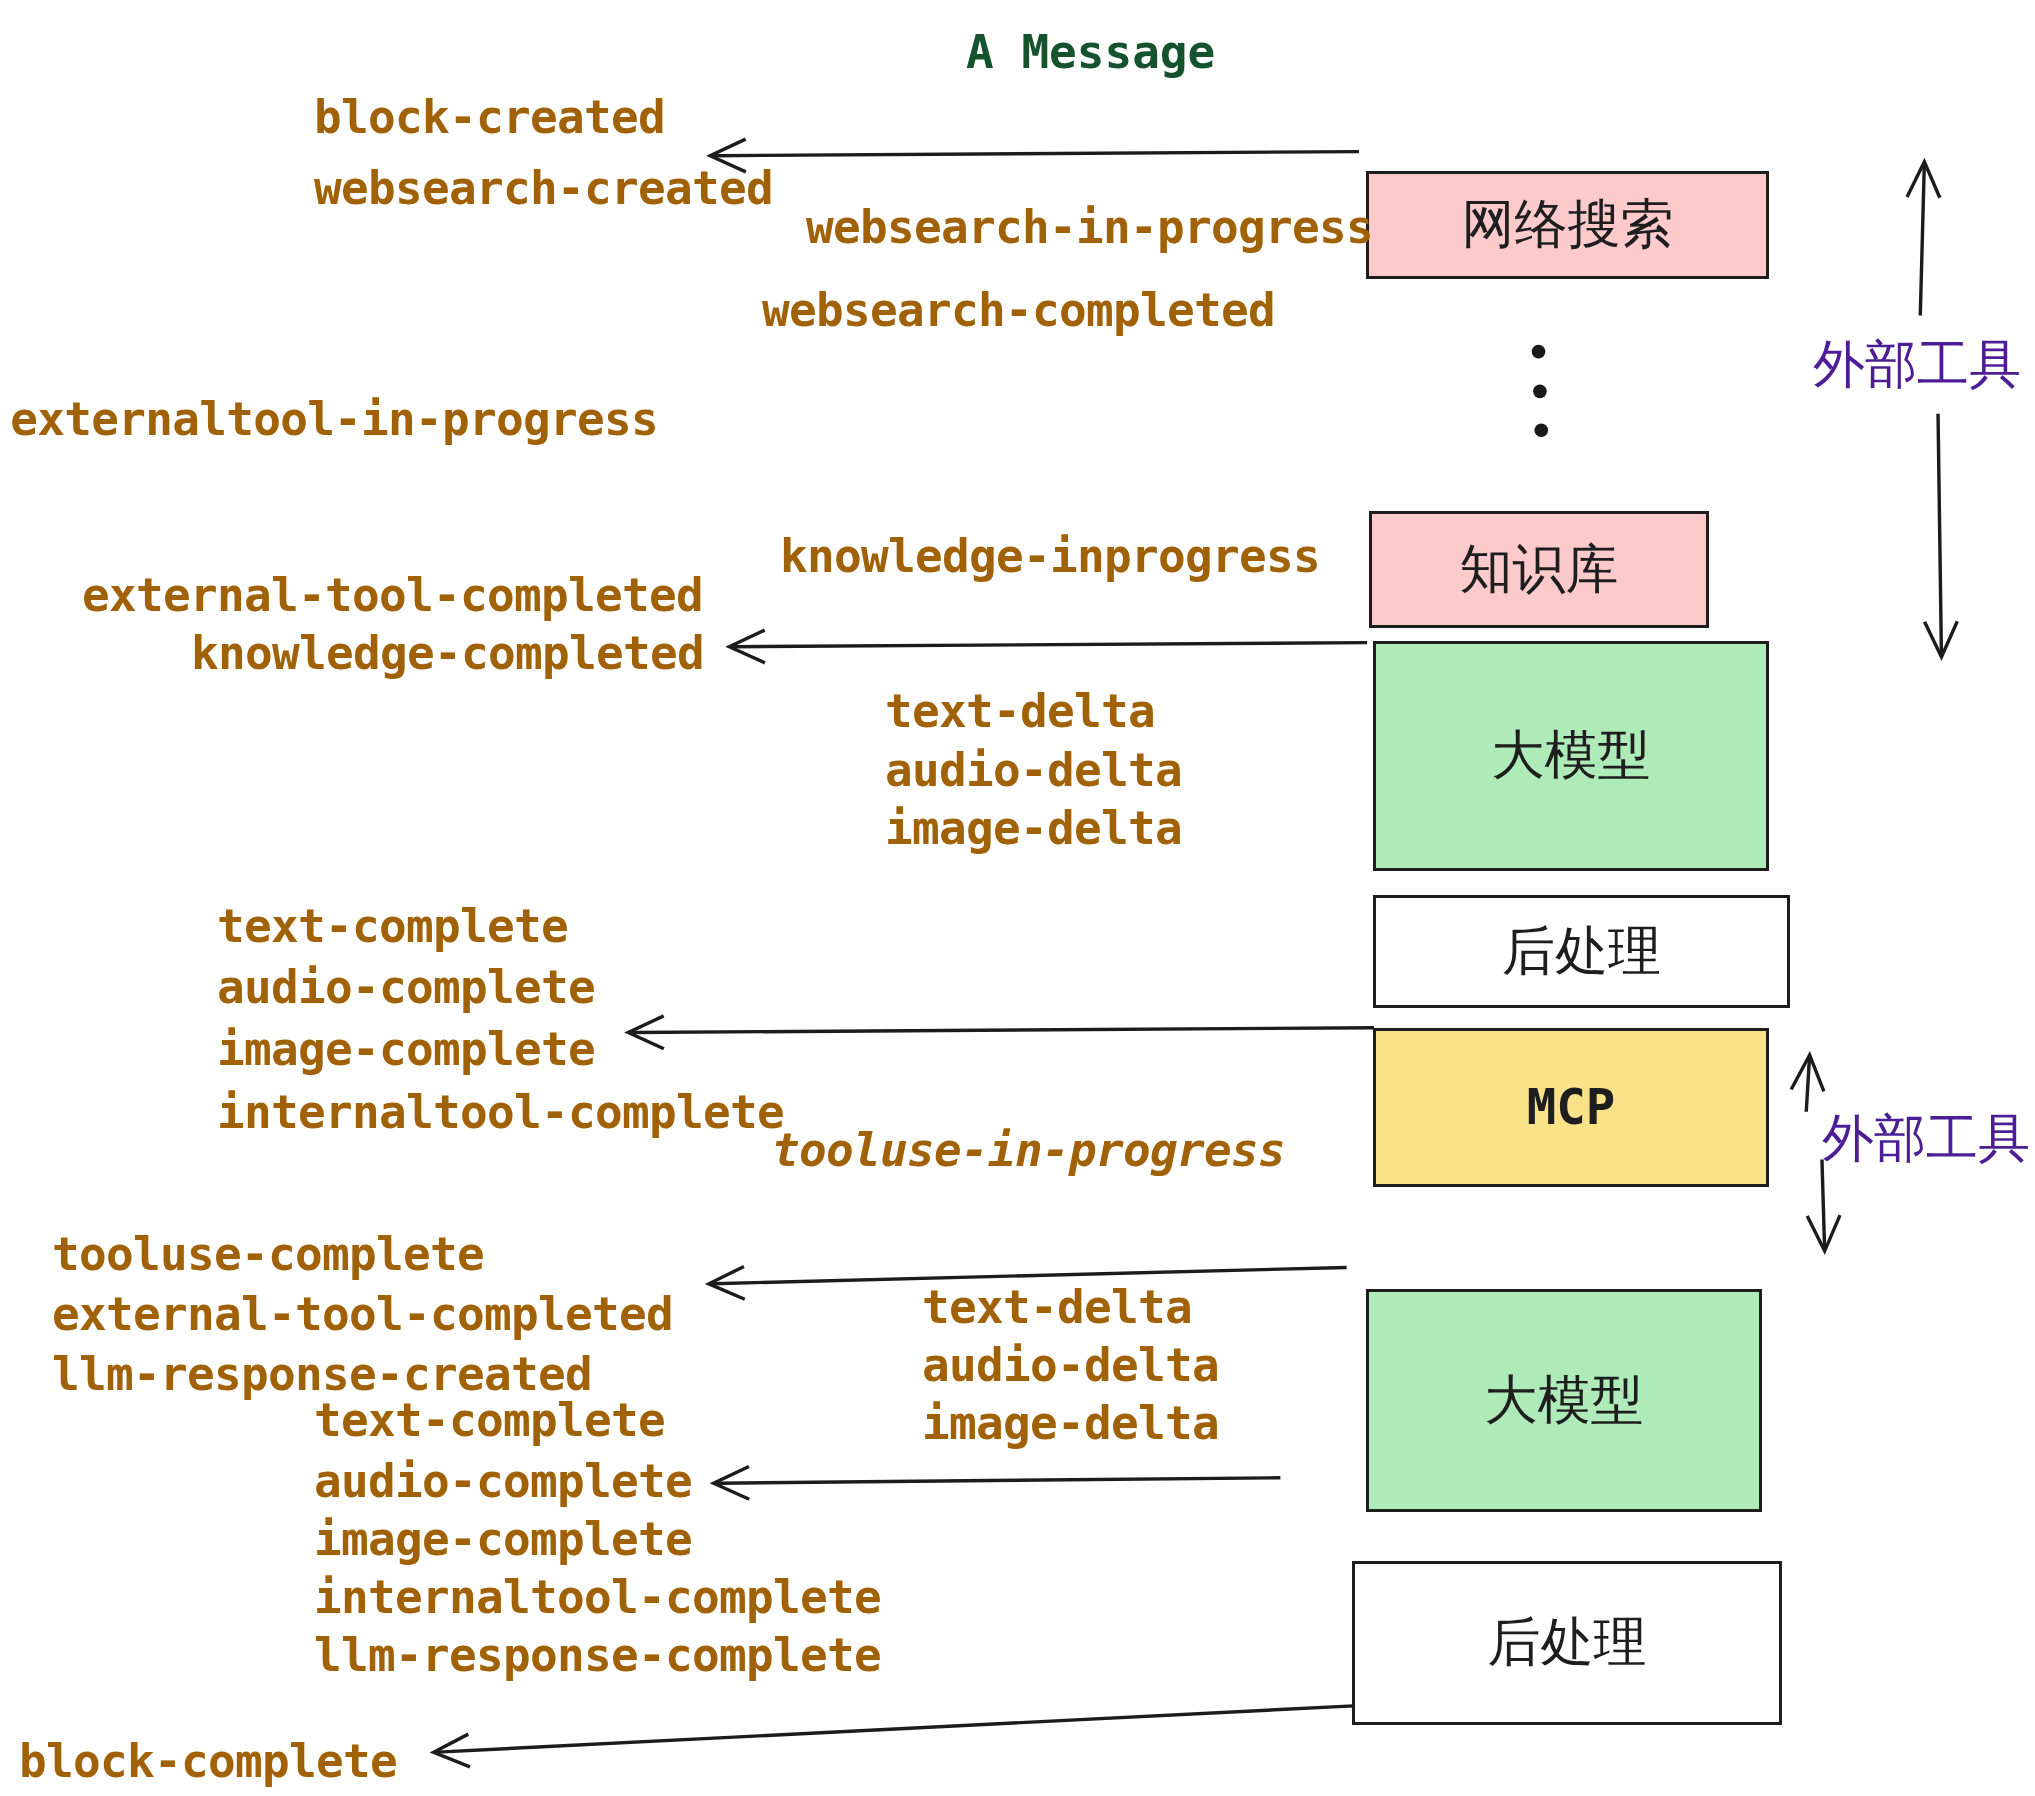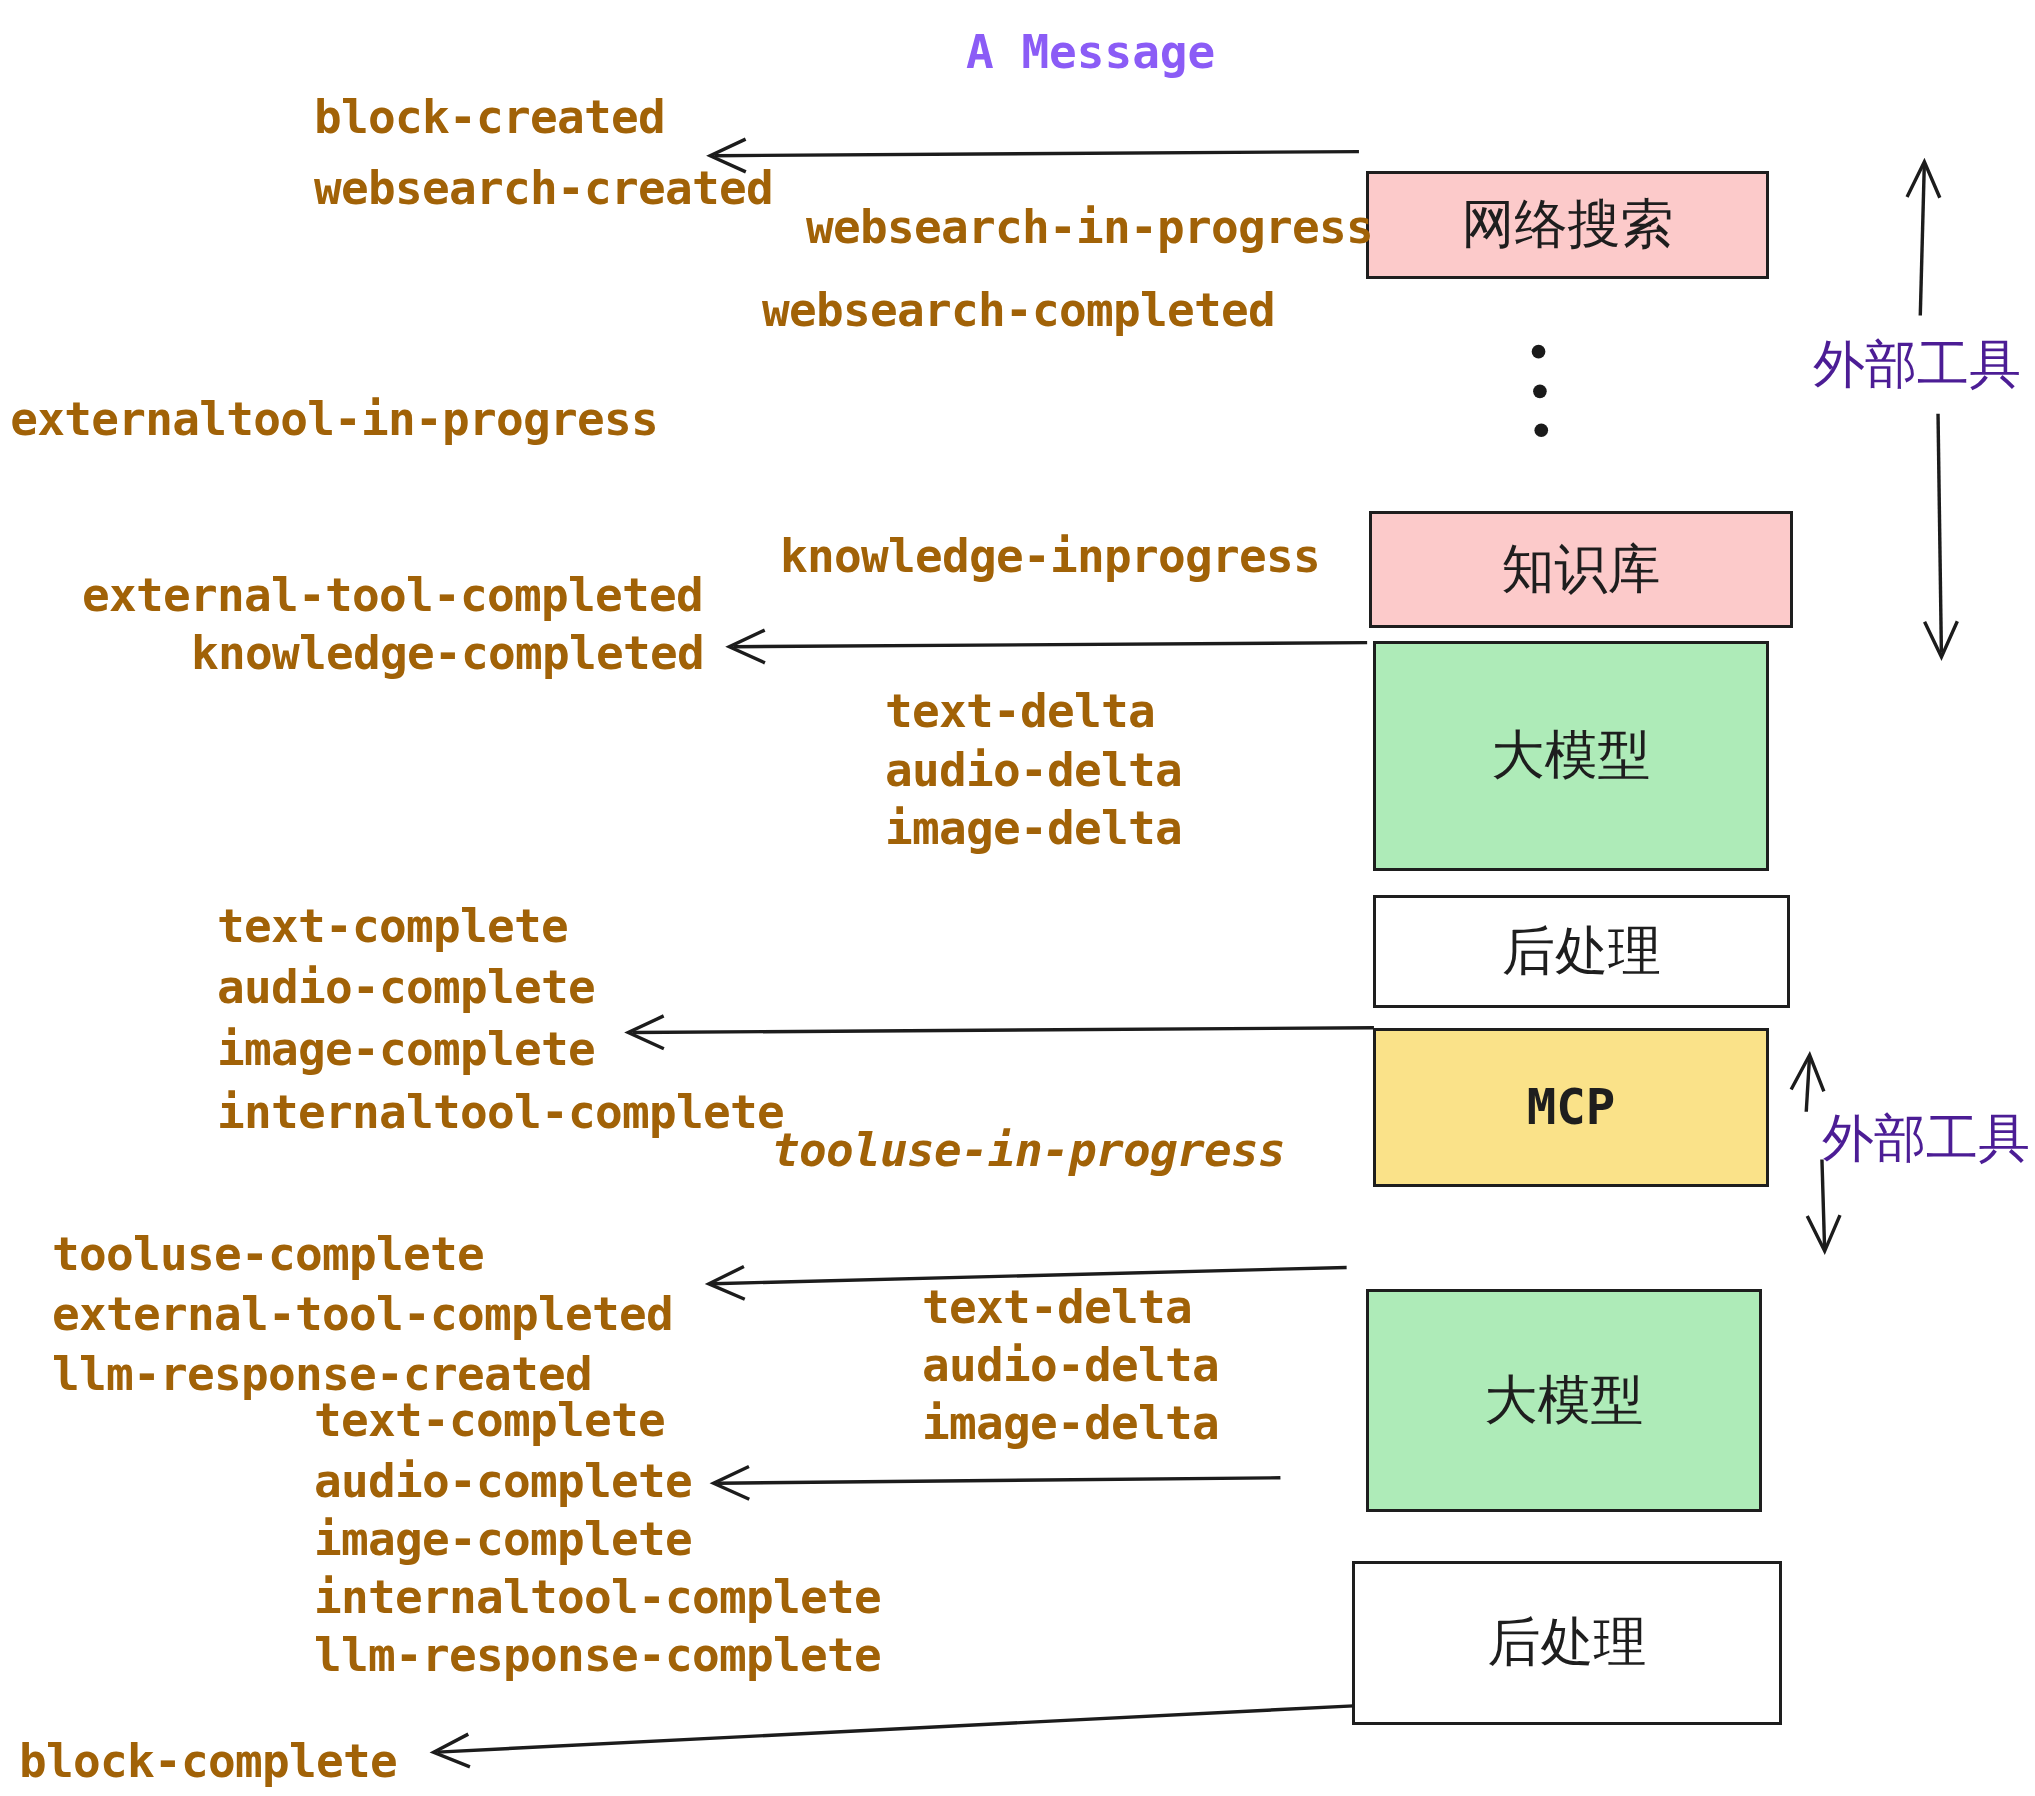--- a/index.html
+++ b/index.html
@@ -8,21 +8,21 @@
     width:2035px;height:1796px;
     background:#ffffff;
     overflow:hidden;
     font-family:"DejaVu Sans Mono", monospace;
   }
   .title{
     position:absolute;
     font-family:"DejaVu Sans Mono", monospace;
     font-size:46px;
     font-weight:bold;
-    color:#8b5cf6;
+    color:#14532d;
     line-height:1;
     white-space:nowrap;
   }
   .event-label{
     position:absolute;
     font-family:"DejaVu Sans Mono", monospace;
     font-size:46px;
     font-weight:bold;
     color:#a16207;
     line-height:1;
@@ -65,21 +65,21 @@
 </style>
 </head>
 <body>
 
 <div class="canvas">
   <div class="title" style="left:966px;top:29px;">A Message</div>
   <div id="boxes-layer">
       <div class="flow-box" style="left: 1366px; top: 171px; width: 403px; height: 108px; background: rgb(252, 202, 202);">
         <span class="box-label">网络搜索</span>
       </div>
-      <div class="flow-box" style="left: 1369px; top: 511px; width: 424px; height: 117px; background: rgb(252, 202, 202);">
+      <div class="flow-box" style="left: 1369px; top: 511px; width: 340px; height: 117px; background: rgb(252, 202, 202);">
         <span class="box-label">知识库</span>
       </div>
       <div class="flow-box" style="left: 1373px; top: 641px; width: 396px; height: 230px; background: rgb(174, 235, 184);">
         <span class="box-label">大模型</span>
       </div>
       <div class="flow-box" style="left: 1373px; top: 895px; width: 417px; height: 113px; background: rgb(255, 255, 255);">
         <span class="box-label">后处理</span>
       </div>
       <div class="flow-box" style="left: 1373px; top: 1028px; width: 396px; height: 159px; background: rgb(250, 226, 137);">
         <span class="box-label mono">MCP</span>

